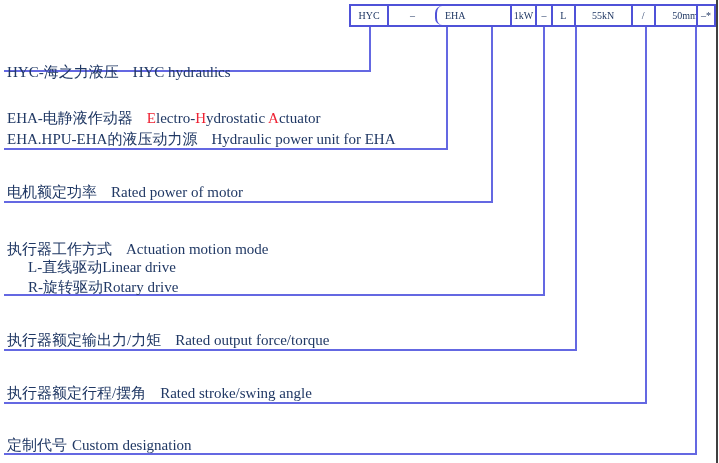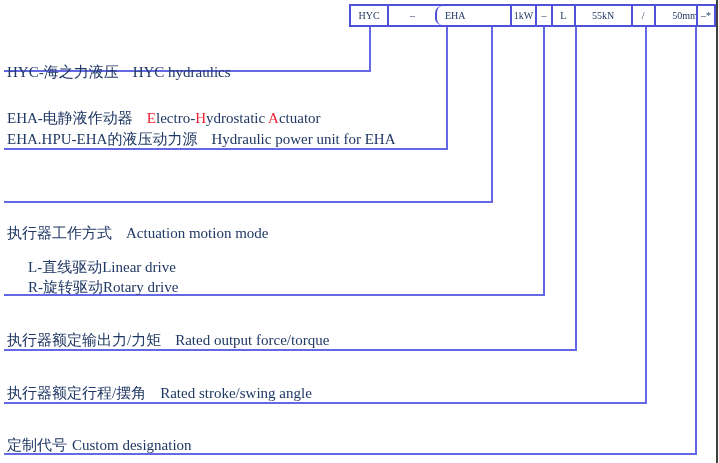--- a/index.html
+++ b/index.html
@@ -69,22 +69,25 @@
   </div>
 
   <div class="lbl" style="left:7px;top:110px">
     <span>EHA-电静液作动器</span><span class="en"><span style="color: rgb(238, 34, 51);">E</span><span>lectro-</span><span style="color: rgb(238, 34, 51);">H</span><span>ydrostatic </span><span style="color: rgb(238, 34, 51);">A</span><span>ctuator</span></span>
   </div>
 
   <div class="lbl" style="left:7px;top:131px">
     <span>EHA.HPU-EHA的液压动力源</span><span class="en">Hydraulic power unit for EHA</span>
   </div>
 
+  <div class="lbl" style="left:7px;top:184px">
+    <span>电机额定功率</span><span class="en">Rated power of motor</span>
+  </div>
 
-  <div class="lbl" style="left:7px;top:225px">
+  <div class="lbl" style="left:7px;top:241px">
     <span>执行器工作方式</span><span class="en">Actuation motion mode</span>
   </div>
 
   <div class="lbl" style="left:28px;top:259px">
     <span>L-直线驱动</span><span class="en mid">Linear drive</span>
   </div>
 
   <div class="lbl" style="left:28px;top:279px">
     <span>R-旋转驱动</span><span class="en mid">Rotary drive</span>
   </div>

